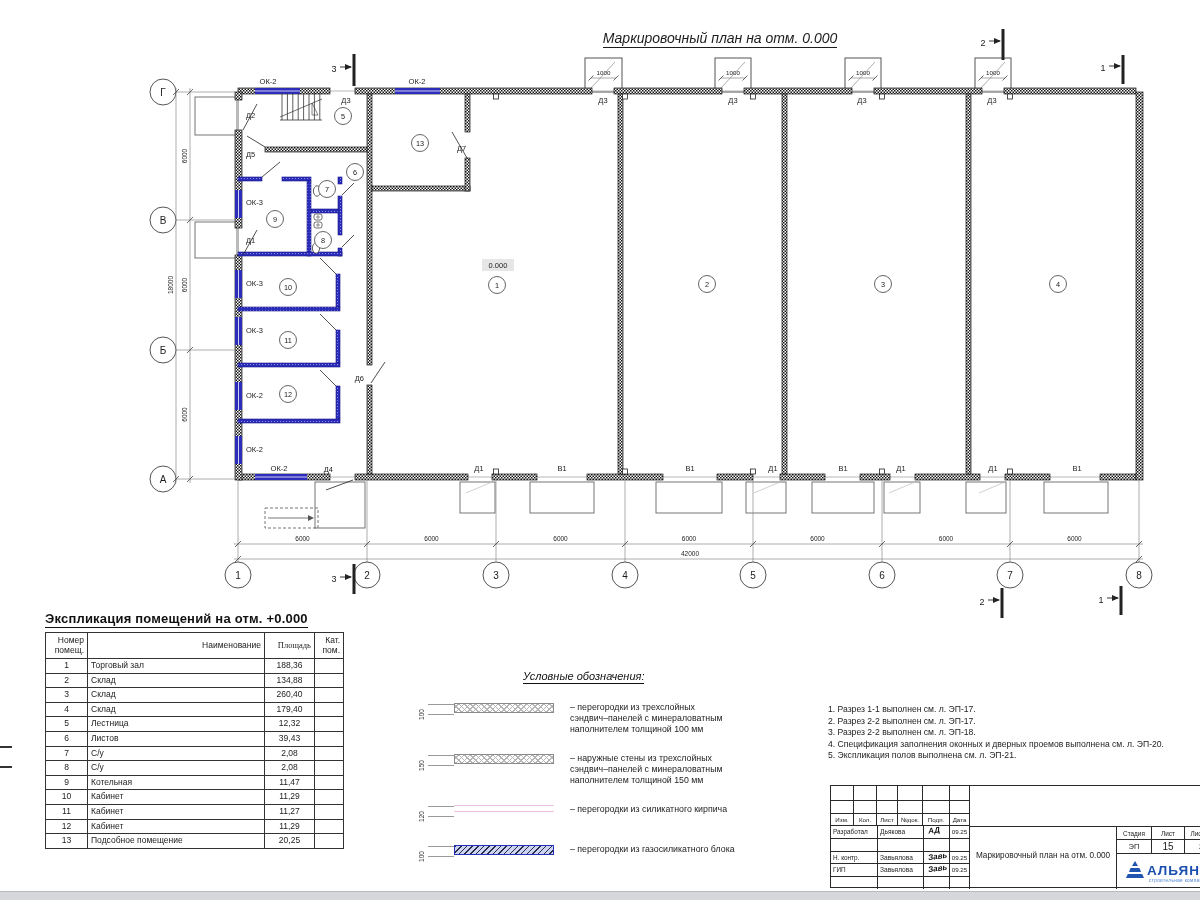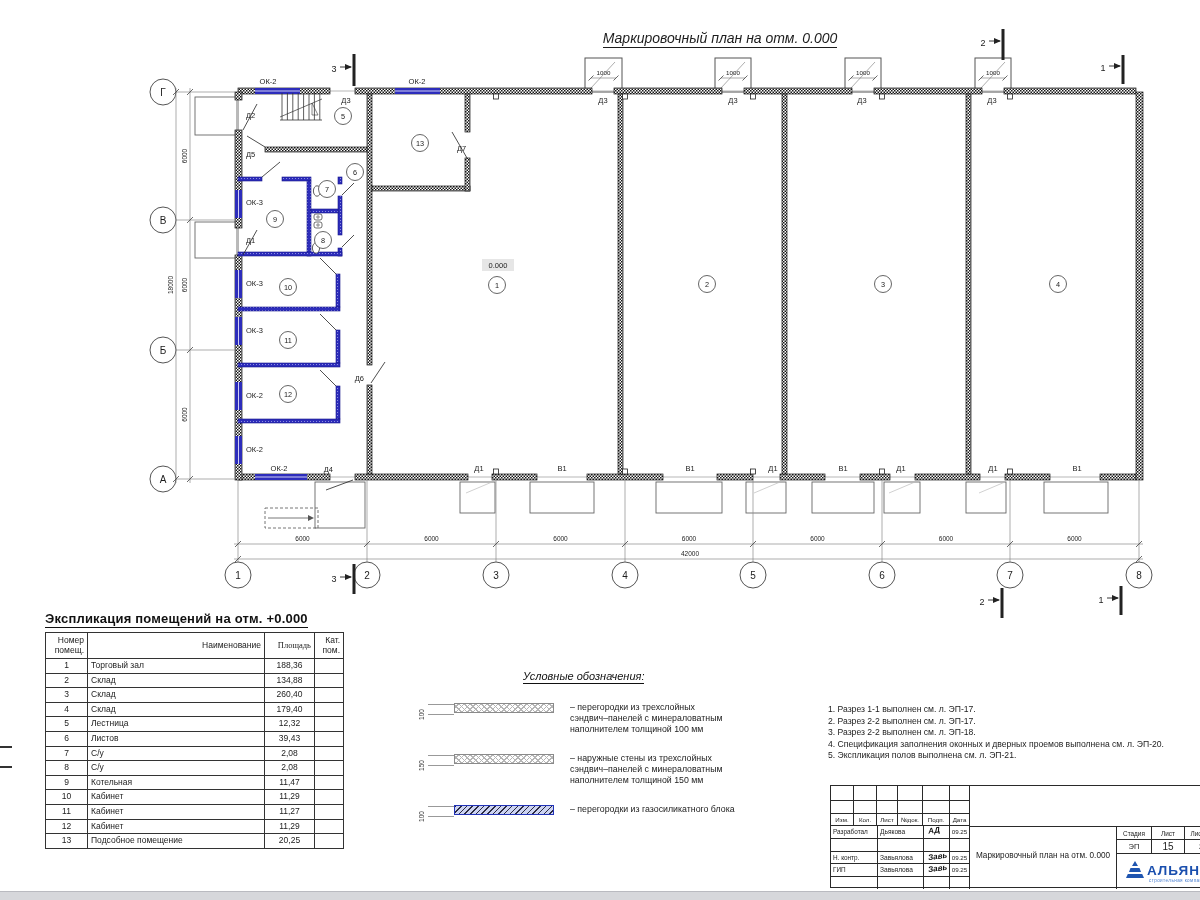--- a/index.html
+++ b/index.html
@@ -507,20 +507,29 @@
           </div>
           <div class="lg-sw">
             <div class="sw-sandwich"></div>
           </div>
           <div class="lg-tx">– наружные стены из трехслойных
 сэндвич–панелей с минераловатным
 наполнителем толщиной 150 мм</div>
         </div>
         <div class="lg-item">
           <div class="lg-dim">
+            <span>120</span>
+          </div>
+          <div class="lg-sw">
+            <div class="sw-brick"></div>
+          </div>
+          <div class="lg-tx">– перегородки из силикатного кирпича</div>
+        </div>
+        <div class="lg-item">
+          <div class="lg-dim">
             <span>100</span>
           </div>
           <div class="lg-sw">
             <div class="sw-gas"></div>
           </div>
           <div class="lg-tx">– перегородки из газосиликатного блока</div>
         </div>
       </div>
   </div>
 

